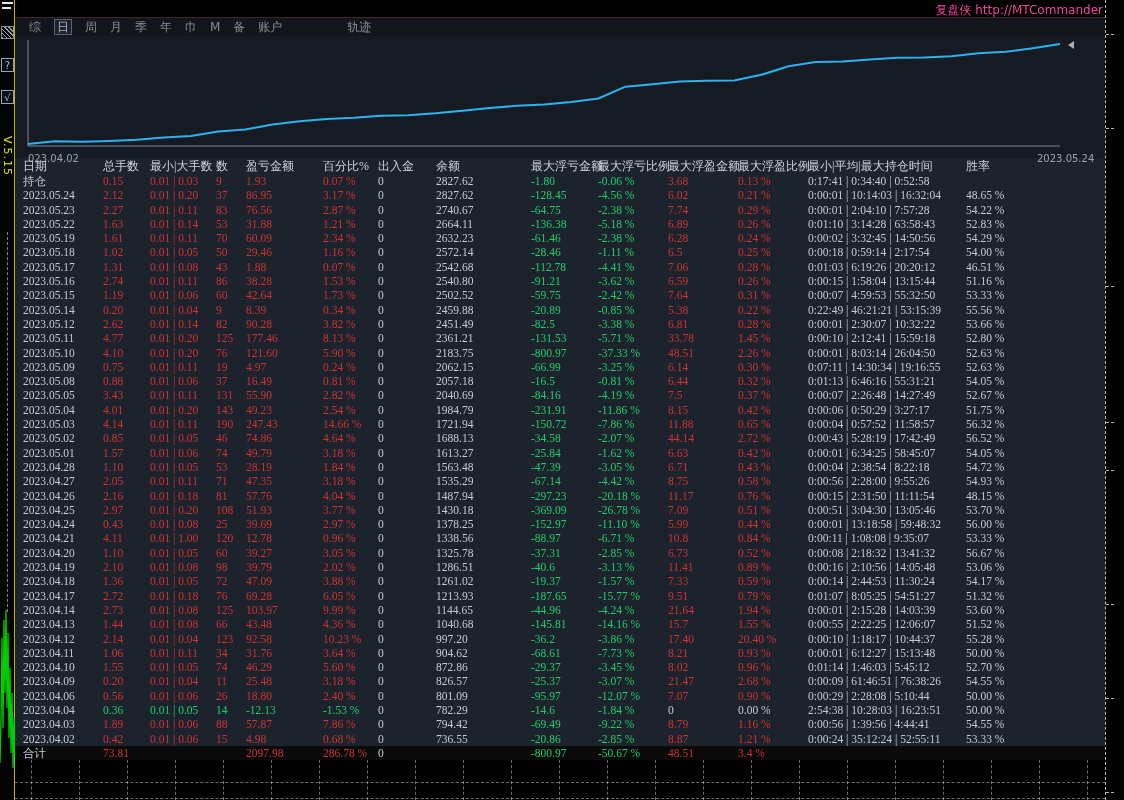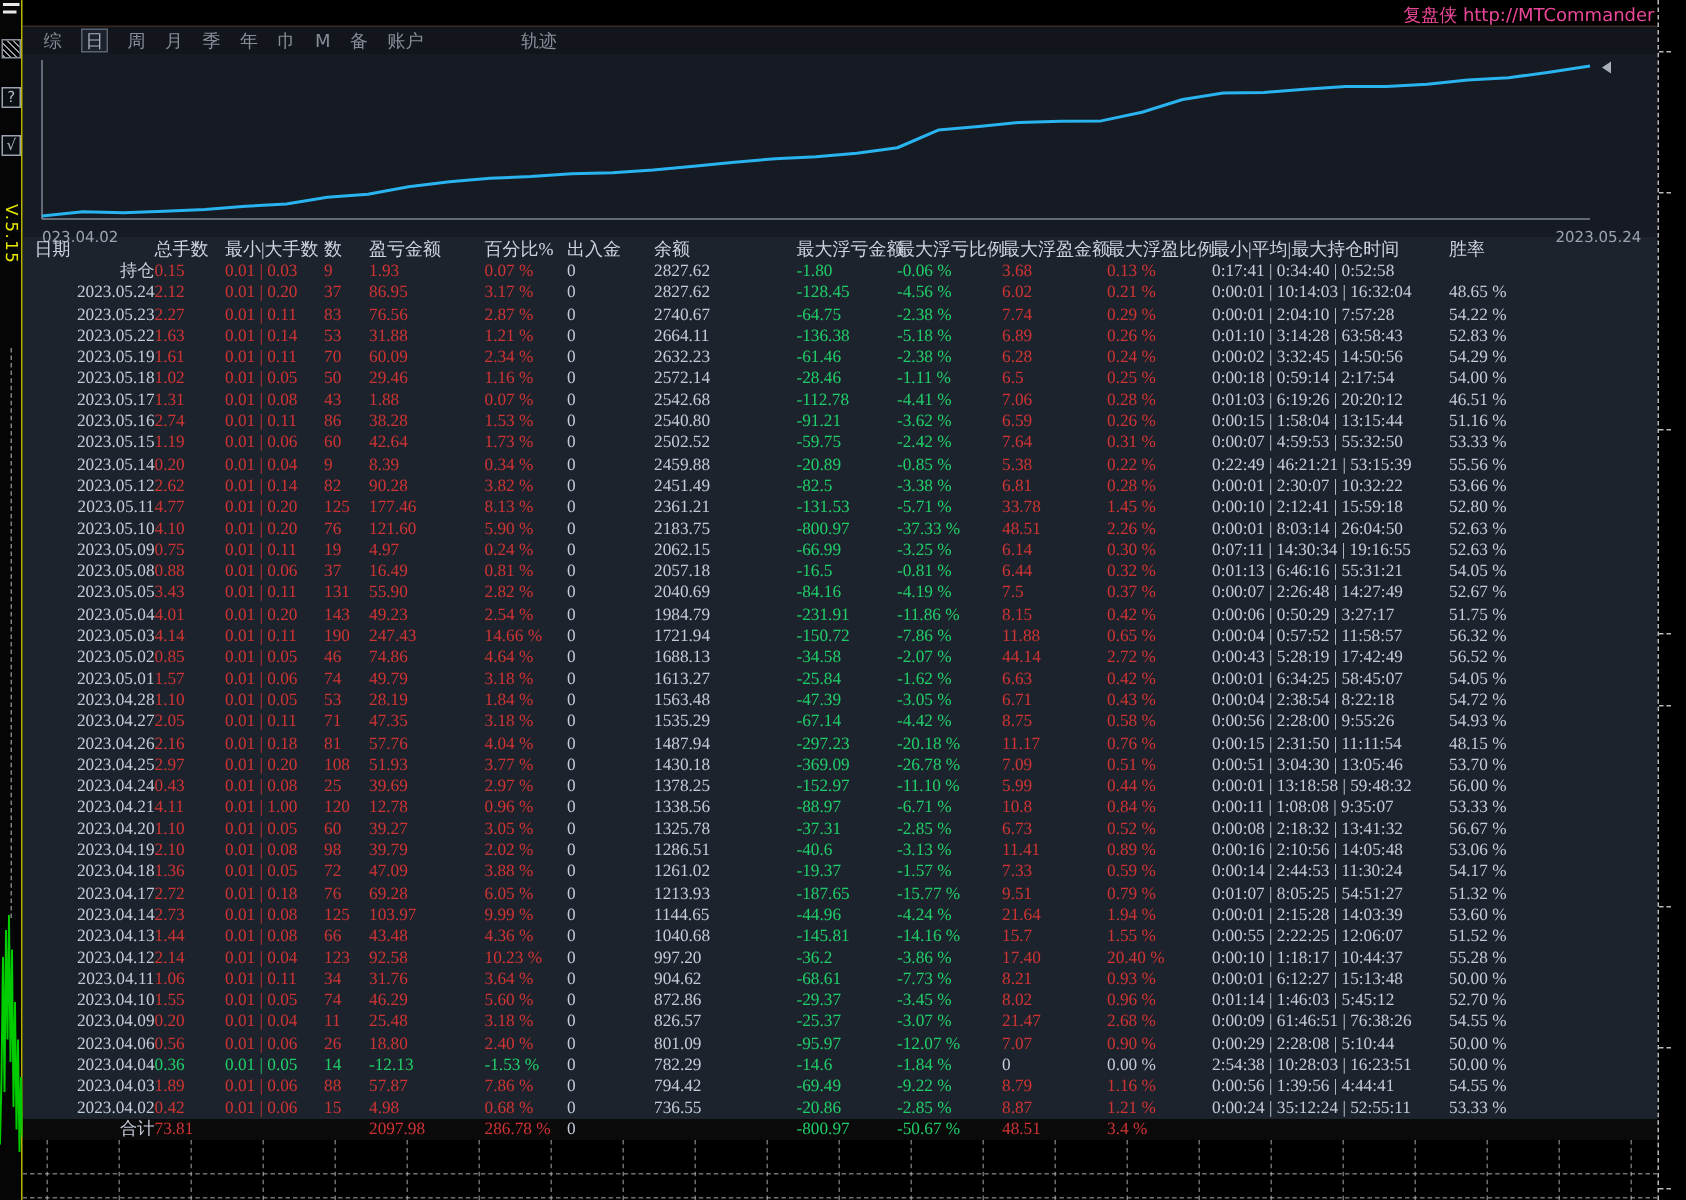--- a/index.html
+++ b/index.html
@@ -43,21 +43,21 @@
   #curve-arrow { position:absolute; left:1053px; top:5px; width:0; height:0;
       border-top:4px solid transparent; border-bottom:4px solid transparent; border-right:6px solid #a9b0ba; }
 
   
   #table { position:absolute; left:0; top:158px; width:1090px;font-family:Liberation Serif, serif; }
   .trow { display:grid; height:14.3px; line-height:14.3px; font-size:11.5px; white-space:nowrap;
       grid-template-columns:80px 47px 66px 30px 77px 55px 58px 95px 67px 70px 70px 70px 158px 1fr;
       padding-left:8px; }
   .trow > div { overflow:visible; }
   #thead { height:16px; line-height:16px; color:#ccd4e0; font-size:12px; }
-  .date { color:var(--nt);text-align:right; }
+  .date { color:var(--nt); }
   .red { color:var(--red); }
   .green { color:var(--green); }
   .nt { color:var(--nt); }
   .trow.total { background:#0a0a0a; height:14.6px; }
 
   
   #bottom-grid { position:absolute; left:0; top:760px; width:1090px; height:40px; background:#000; overflow:hidden; }
   .v-dash { position:absolute; top:0; height:40px; border-left:1px dashed rgba(214,220,227,.5); }
   .h-dash { position:absolute; left:0; width:1090px; border-top:1px dashed rgba(214,220,227,.5); }
 

